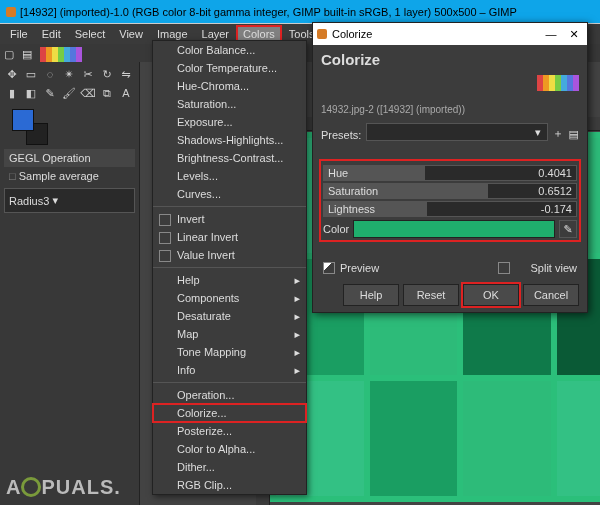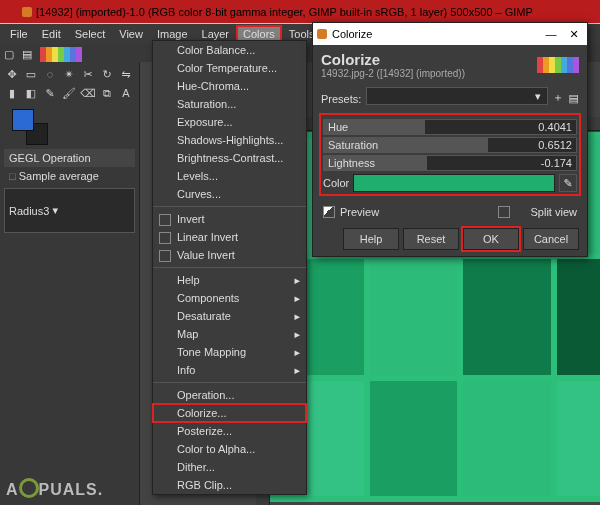--- a/index.html
+++ b/index.html
@@ -1,36 +1,36 @@
 <!DOCTYPE html>
 <html><head>
 <meta charset="utf-8">
 <style>
   * { box-sizing: border-box; margin: 0; padding: 0; font-family: "Segoe UI", Tahoma, sans-serif; font-size: 11px; color: #ddd; }
   body { background: #1e1e1e; width: 600px; height: 505px; overflow: hidden; position: relative; }
-  .win-title { background: #b91c1c; color: #000; height: 24px; display: flex; align-items: center; padding-left: 22px; gap: 4px; border-bottom: 1px solid #ccc; }
+  .win-title { background: #0ea5e9; color: #000; height: 24px; display: flex; align-items: center; padding-left: 6px; gap: 4px; border-bottom: 1px solid #ccc; }
   .win-title span { color: #000; }
   .orange-dot { width: 10px; height: 10px; background: #d57b26; border-radius: 2px; }
   .menubar { background: #3a3a3a; height: 20px; display: flex; align-items: center; padding-left: 4px; gap: 2px; }
   .menubar span { padding: 2px 6px; color: #ddd; }
   .menu-hot { background: #808080; color: #fff; }
   .toolbar1 { background: #383838; height: 22px; display: flex; align-items: center; padding-left: 4px; gap: 4px; border-bottom: 1px solid #2a2a2a;}
   .toolbar1 .ico { width: 14px; height: 14px; display:inline-block;}
   .swatch-strip { display:flex; height:16px;}
   .swatch-strip div{ width:6px; }
   .main { position: absolute; top: 62px; left:0; right:0; bottom:0; display:flex; }
   .toolbox { width: 140px; background: #383838; padding: 4px; border-right:1px solid #222;}
   .toolgrid { display:grid; grid-template-columns: repeat(7,16px); gap:3px; }
   .tool { width:16px; height:16px; color:#ccc; text-align:center; line-height:16px;}
   .fgbg { position:relative; width:36px; height:36px; margin:8px 0 0 8px;}
   .fgbg .fg{ position:absolute; top:0; left:0; width:22px;height:22px;background:#2b6ad4;border:1px solid #111;}
   .fgbg .bg{ position:absolute; bottom:0; right:0; width:22px;height:22px;background:#222;border:1px solid #111;}
   .panel-h { background:#454545; padding:3px 5px; margin-top:4px;}
   .disabled{ color:#888;}
-  .field { display:flex; align-items:center; background:#2a2a2a; border:1px solid #555; padding:15px 4px; margin-top:3px;}
+  .field { display:flex; align-items:center; background:#2a2a2a; border:1px solid #555; padding:5px 4px; margin-top:3px;}
   .field span:last-child{ margin-left:auto;}
   .canvas-area{ flex:1; position:relative; background:#434343;}
   .canvas { position:absolute; top:70px; left:130px; width:380px; height:370px; background:#2bbf7a; display:grid; grid-template-columns:repeat(4,1fr); grid-template-rows:repeat(3,1fr); gap:6px; padding:6px;}
   .canvas div{ background:#2dbb79;}
   .ruler-h { position:absolute; top:55px; left:130px; right:0; height:14px; background:#3d3d3d; border-bottom:1px solid #222;}
   .ruler-v { position:absolute; top:70px; left:116px; width:14px; bottom:0; background:#3d3d3d; border-right:1px solid #222;}
   
   .dropdown { position:absolute; top:40px; left:152px; width:155px; background:#3c3c3c; border:1px solid #222; box-shadow:2px 2px 6px rgba(0,0,0,.5); z-index:50;}
   .dropdown .mi { padding:3px 8px 3px 24px; position:relative; white-space:nowrap;}
   .dropdown .mi .arrow{ position:absolute; right:6px;}
@@ -38,41 +38,41 @@
   .dropdown .cb::before{ content:""; position:absolute; left:6px; top:4px; width:10px;height:10px;border:1px solid #888;}
   .redbox{ outline:2px solid #d22; outline-offset:-1px;}
   
   .dialog{ position:absolute; top:22px; left:312px; width:276px; background:#3c3c3c; border:1px solid #222; z-index:100; box-shadow:2px 2px 8px rgba(0,0,0,.6);}
   .dlg-tb{ background:#fff; height:22px; display:flex; align-items:center; padding:0 4px; gap:5px;}
   .dlg-tb span{ color:#000;}
   .dlg-tb .r{ margin-left:auto;}
   .dlg-tb .xbtn{ width:18px;text-align:center;color:#000;}
   .dlg-head{ padding:6px 8px; display:flex; align-items:center;}
   .dlg-head .big{ font-size:15px; font-weight:600;}
-  .dlg-head .sub{ font-size:10px; color:#aaa;}
+  .dlg-head .sub{ font-size:10px; color:#aaa;margin-top:36px;}
   .dlg-head .ic{ margin-left:auto; display:flex;}
   .preset-row{ display:flex; align-items:flex-end; padding:2px 8px; gap:5px;}
   .combo{ flex:1; background:#2a2a2a; border:1px solid #555; height:18px; display:flex; align-items:center; justify-content:flex-end; padding-right:6px;}
-  .params{ margin:8px 8px; outline:2px solid #d22; padding:2px;}
+  .params{ margin:18px 8px; outline:2px solid #d22; padding:2px;}
   .prow{ display:flex; align-items:center; margin:2px 0; position:relative; height:16px; background:#2a2a2a; border:1px solid #555;}
   .prow .label{ position:absolute; left:4px; z-index:2;}
   .prow .val{ position:absolute; right:4px; z-index:2;}
   .prow .barfill{ position:absolute; left:0; top:0; bottom:0; background:#555;}
   .color-row{ display:flex; align-items:center; margin-top:3px; gap:4px;}
   .color-well{ flex:1; height:18px; background:#1fae6d; border:1px solid #222;}
   .pick-ico{ width:18px;height:18px;border:1px solid #555; display:flex;align-items:center;justify-content:center;}
   .opts{ padding:4px 10px; display:flex; align-items:center; gap:5px;}
   .opts .rside{ margin-left:auto; display:flex; gap:21px; align-items:center;}
   .chk{ width:12px;height:12px;border:1px solid #888;display:inline-block;}
   .chk.on{ background:linear-gradient(135deg,#fff 40%,transparent 40%);}
   .btns{ display:flex; gap:4px; padding:6px 8px; justify-content:flex-end;}
   .btn{ width:56px; height:22px; background:#4a4a4a; border:1px solid #222; display:flex; align-items:center; justify-content:center;}
   .btn.red{ outline:2px solid #d22;}
   
-  .wm{ position:absolute; left:6px; bottom:6px; font-size:16px; font-weight:700; color:#bbb; letter-spacing:1px;text-align:center;}
+  .wm{ position:absolute; left:6px; bottom:6px; font-size:20px; font-weight:700; color:#bbb; letter-spacing:1px;text-align:center;}
   .wm .g{ color:#7a9a3b; display:inline-block; width:20px;height:20px;border:3px solid #7a9a3b; border-radius:50%; position:relative; top:3px;}
 </style>
 </head>
 <body>
 
 <div class="win-title">
   <span class="orange-dot"></span>
   <span>[14932] (imported)-1.0 (RGB color 8-bit gamma integer, GIMP built-in sRGB, 1 layer) 500x500 – GIMP</span>
 </div>
 

